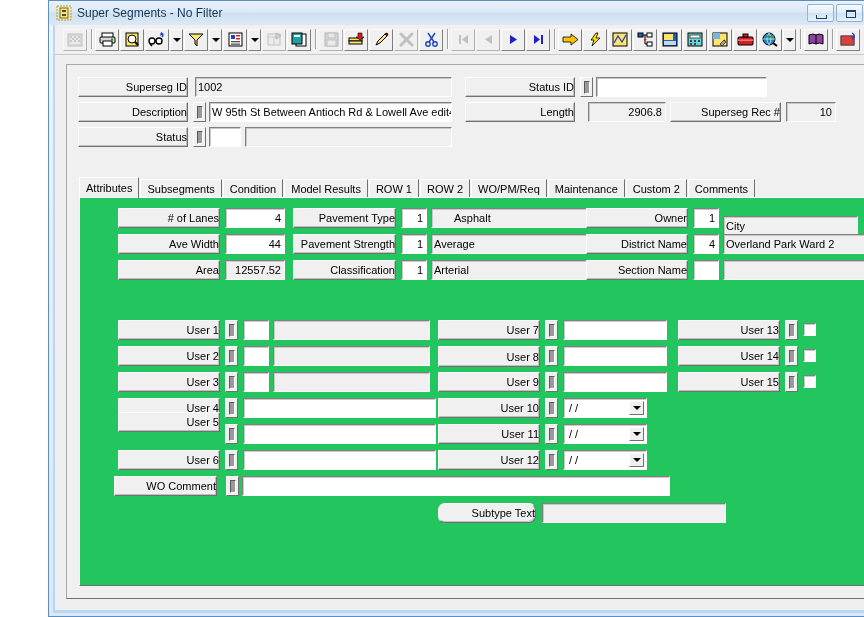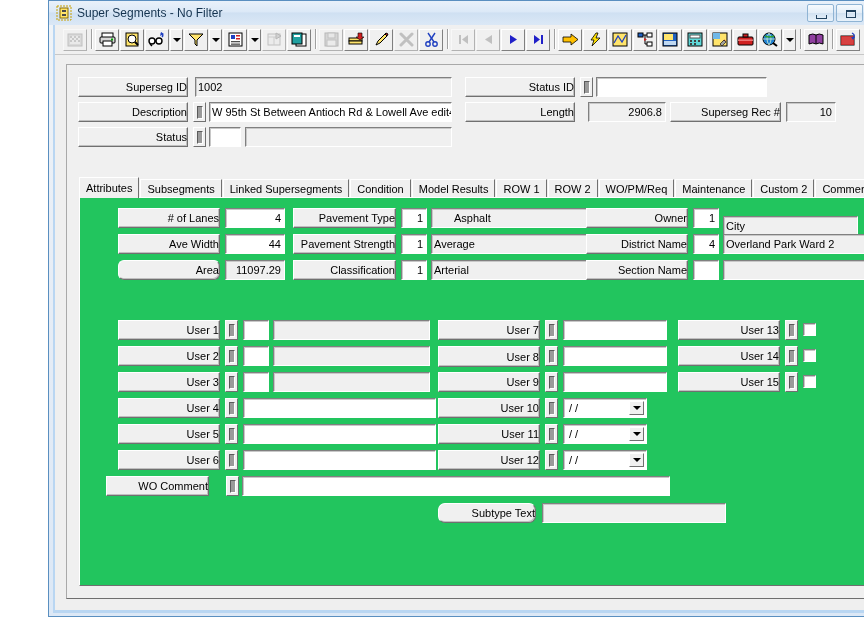--- a/index.html
+++ b/index.html
@@ -531,23 +531,20 @@
         <div class="sunken ro abs right" style="left:719px; top:37px; width:50px; height:20px;">10</div>
 
         <div id="tabstrip">
             <div class="tab active">
               <span>Attributes</span>
             </div>
             <div class="tab">
               <span>Subsegments</span>
             </div>
             <div class="tab">
-              <span>Linked Supersegments</span>
-            </div>
-            <div class="tab">
               <span>Condition</span>
             </div>
             <div class="tab">
               <span>Model Results</span>
             </div>
             <div class="tab">
               <span>ROW 1</span>
             </div>
             <div class="tab">
               <span>ROW 2</span>
@@ -565,22 +562,22 @@
               <span>Comments</span>
             </div>
           </div>
         <div id="tabbody">
 
           <div class="abs" id="attr-col1" style="left:38px; top:10px;">
               <div class="btnface abs" style="left:0; top:0px; width:102px; height:20px;"># of Lanes</div>
               <div class="sunken right abs" style="left:107px; top:0px; width:60px; height:20px;">4</div>
               <div class="btnface abs" style="left:0; top:26px; width:102px; height:20px;">Ave Width</div>
               <div class="sunken right abs" style="left:107px; top:26px; width:60px; height:20px;padding-left:37px;">44</div>
-              <div class="btnface abs" style="left:0; top:52px; width:102px; height:20px;border-radius:6px;">Area</div>
-              <div class="sunken right abs ro" style="left:107px; top:52px; width:60px; height:20px;">11097.29</div>
+              <div class="btnface abs" style="left:0; top:52px; width:102px; height:20px;">Area</div>
+              <div class="sunken right abs ro" style="left:107px; top:52px; width:60px; height:20px;">12557.52</div>
             </div>
           <div class="abs" id="attr-col2" style="left:213px; top:10px;">
               <div class="btnface abs" style="left:0; top:0px; width:103px; height:20px;">Pavement Type</div>
               <div class="sunken right abs" style="left:108px; top:0px; width:26px; height:20px;">1</div>
               <div class="sunken ro abs" style="left:138px; top:0px; width:179px; height:20px;padding-left:22px;">Asphalt</div>
               <div class="btnface abs" style="left:0; top:26px; width:103px; height:20px;">Pavement Strength</div>
               <div class="sunken right abs" style="left:108px; top:26px; width:26px; height:20px;">1</div>
               <div class="sunken ro abs" style="left:138px; top:26px; width:179px; height:20px;">Average</div>
               <div class="btnface abs" style="left:0; top:52px; width:103px; height:20px;">Classification</div>
               <div class="sunken right abs" style="left:108px; top:52px; width:26px; height:20px;">1</div>
@@ -607,21 +604,21 @@
               <div class="lookup abs" style="left:107px; top:26px; height:20px;"></div>
               <div class="sunken right abs" style="left:125px; top:26px; width:26px; height:20px;"></div>
               <div class="sunken ro abs" style="left:155px; top:26px; width:157px; height:20px;"></div>
               <div class="btnface abs" style="left:0; top:52px; width:102px; height:20px;">User 3</div>
               <div class="lookup abs" style="left:107px; top:52px; height:20px;"></div>
               <div class="sunken right abs" style="left:125px; top:52px; width:26px; height:20px;"></div>
               <div class="sunken ro abs" style="left:155px; top:52px; width:157px; height:20px;"></div>
               <div class="btnface abs" style="left:0; top:78px; width:102px; height:20px;">User 4</div>
               <div class="lookup abs" style="left:107px; top:78px; height:20px;"></div>
               <div class="sunken abs" style="left:125px; top:78px; width:193px; height:20px;"></div>
-              <div class="btnface abs" style="left:0; top:104px; width:102px; height:20px;">User 5</div>
+              <div class="btnface abs" style="left:0; top:92px; width:102px; height:20px;">User 5</div>
               <div class="lookup abs" style="left:107px; top:104px; height:20px;"></div>
               <div class="sunken abs" style="left:125px; top:104px; width:193px; height:20px;"></div>
               <div class="btnface abs" style="left:0; top:130px; width:102px; height:20px;">User 6</div>
               <div class="lookup abs" style="left:107px; top:130px; height:20px;"></div>
               <div class="sunken abs" style="left:125px; top:130px; width:193px; height:20px;"></div>
             </div>
           <div class="abs" id="user-col2" style="left:358px; top:122px;">
               <div class="btnface abs" style="left:0; top:0px; width:102px; height:20px;">User 7</div>
               <div class="lookup abs" style="left:107px; top:0px; height:20px;"></div>
               <div class="sunken abs" style="left:125px; top:0px; width:104px; height:20px;"></div>
@@ -661,21 +658,21 @@
               <div class="lookup abs" style="left:107px; top:0px; height:20px;"></div>
               <div class="chk abs" style="left:125px; top:3px;"></div>
               <div class="btnface abs" style="left:0; top:26px; width:102px; height:20px;">User 14</div>
               <div class="lookup abs" style="left:107px; top:26px; height:20px;"></div>
               <div class="chk abs" style="left:125px; top:29px;"></div>
               <div class="btnface abs" style="left:0; top:52px; width:102px; height:20px;">User 15</div>
               <div class="lookup abs" style="left:107px; top:52px; height:20px;"></div>
               <div class="chk abs" style="left:125px; top:55px;"></div>
             </div>
 
-          <div class="btnface abs" style="left:26px; top:278px; width:103px; height:20px;">
+          <div class="btnface abs" style="left:34px; top:278px; width:103px; height:20px;">
             <span>WO Comment</span>
           </div>
           <div class="lookup abs" style="left:146px; top:278px; height:20px;"></div>
           <div class="sunken abs" style="left:162px; top:278px; width:428px; height:20px;"></div>
 
           <div class="btnface abs" style="left:358px; top:305px; width:98px; height:20px;border-radius:7px;">
             <span>Subtype Text</span>
           </div>
           <div class="sunken ro abs" style="left:462px; top:305px; width:184px; height:20px;"></div>
         </div>

